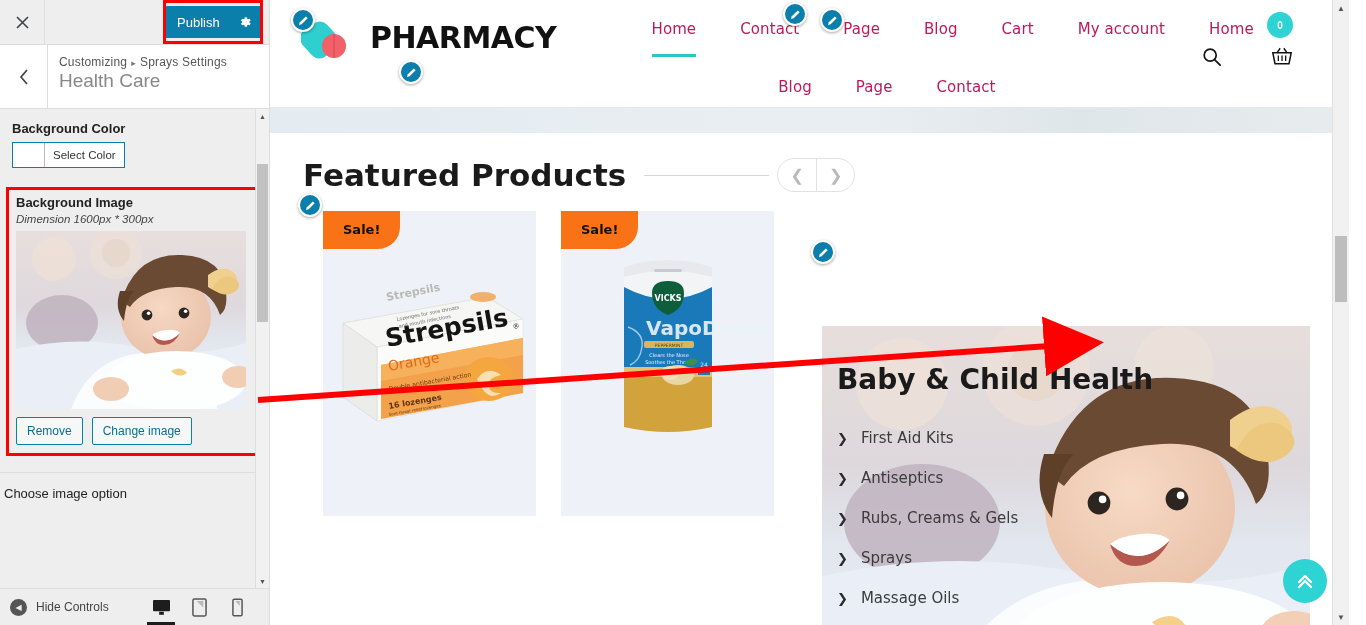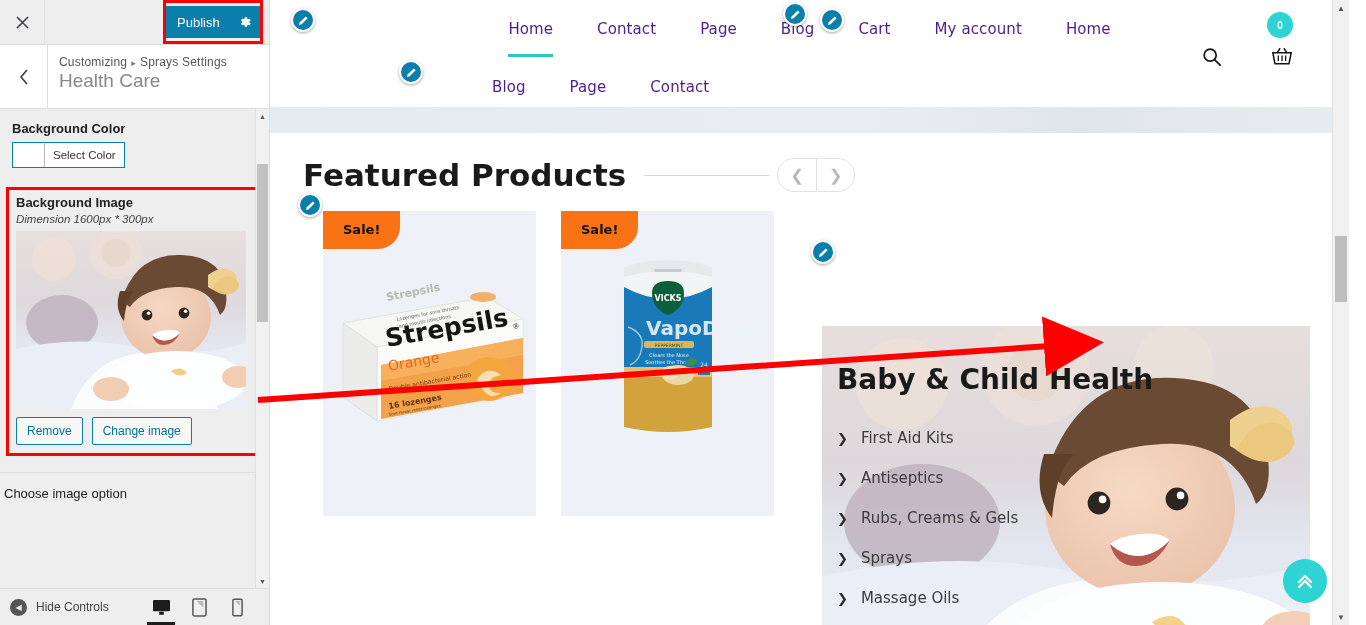--- a/index.html
+++ b/index.html
@@ -120,21 +120,21 @@
     border-bottom:1px solid #e8e8e8;
   }
   .logo-wrap { display:flex; align-items:center; gap:13px; padding:14px 0 0 31px; }
   .logo-mark { width:56px; height:46px; position:relative; }
   .brand { font-size:30px; font-weight:800; letter-spacing:-0.5px; color:#111; font-family:"DejaVu Sans", sans-serif;}
 
   .nav { flex:1; padding-top:20px; }
   .nav-row { display:flex; justify-content:center; gap:0; }
   .nav-row.row1 { gap:0; }
   .nav-item {
-    font-size:15px; color:#4c1d95; padding:0 22px; position:relative; cursor:pointer;
+    font-size:15px; color:#be185d; padding:0 22px; position:relative; cursor:pointer;
     font-family:"DejaVu Sans", sans-serif; letter-spacing:.1px;
   }
   .nav-item.active::after {
     content:""; position:absolute; left:22px; right:22px; bottom:-19px; height:3px; background:#2ec4c4;
   }
   .nav-row.row2 { margin-top:40px; }
 
   .header-icons { position:absolute; right:56px; top:46px; display:flex; gap:49px; align-items:center;}
   .hicon { cursor:pointer; }
   .cart-badge {
@@ -334,20 +334,35 @@
             <path d="M3.5 3 h5 v5 z" fill="#555" opacity=".35"></path>
           </svg>
       </div>
     </div>
   </div>
 </div>
 
 <div id="preview">
 
   <div class="site-header">
+    <div class="logo-wrap">
+      <div class="logo-mark">
+        <svg width="56" height="46" viewBox="0 0 56 46">
+          <g transform="rotate(-42 30 18)">
+            <rect x="12" y="0" width="20" height="36" rx="10" fill="#2ecfce"></rect>
+          </g>
+          <g transform="rotate(-42 16 26)">
+            <rect x="2" y="10" width="20" height="34" rx="10" fill="#2ecfce"></rect>
+          </g>
+          <circle cx="33" cy="32" r="12" fill="#f2606a"></circle>
+          <rect x="32.2" y="20" width="1.7" height="24" fill="#e0515c"></rect>
+        </svg>
+      </div>
+      <div class="brand">PHARMACY</div>
+    </div>
 
     <div class="nav">
       <div class="nav-row row1">
         <div class="nav-item active">Home</div>
         <div class="nav-item">Contact</div>
         <div class="nav-item">Page</div>
         <div class="nav-item">Blog</div>
         <div class="nav-item">Cart</div>
         <div class="nav-item">My account</div>
         <div class="nav-item">Home</div>

